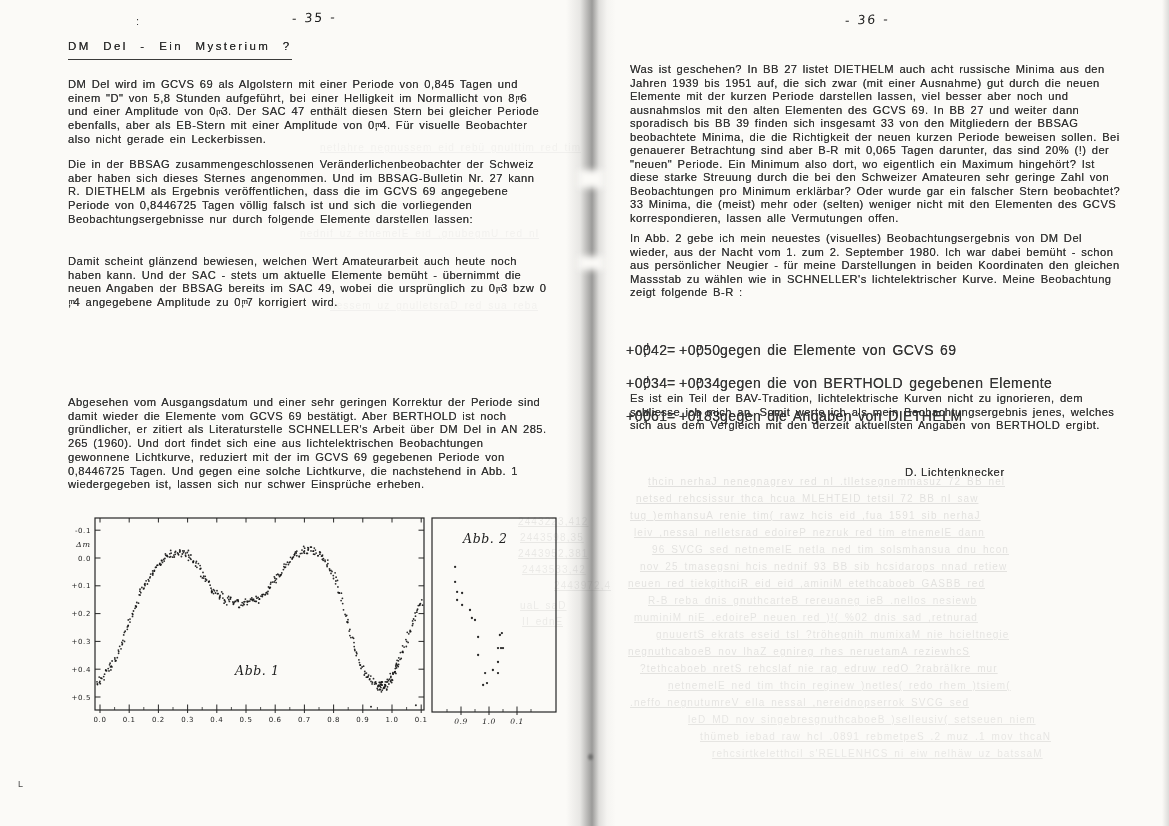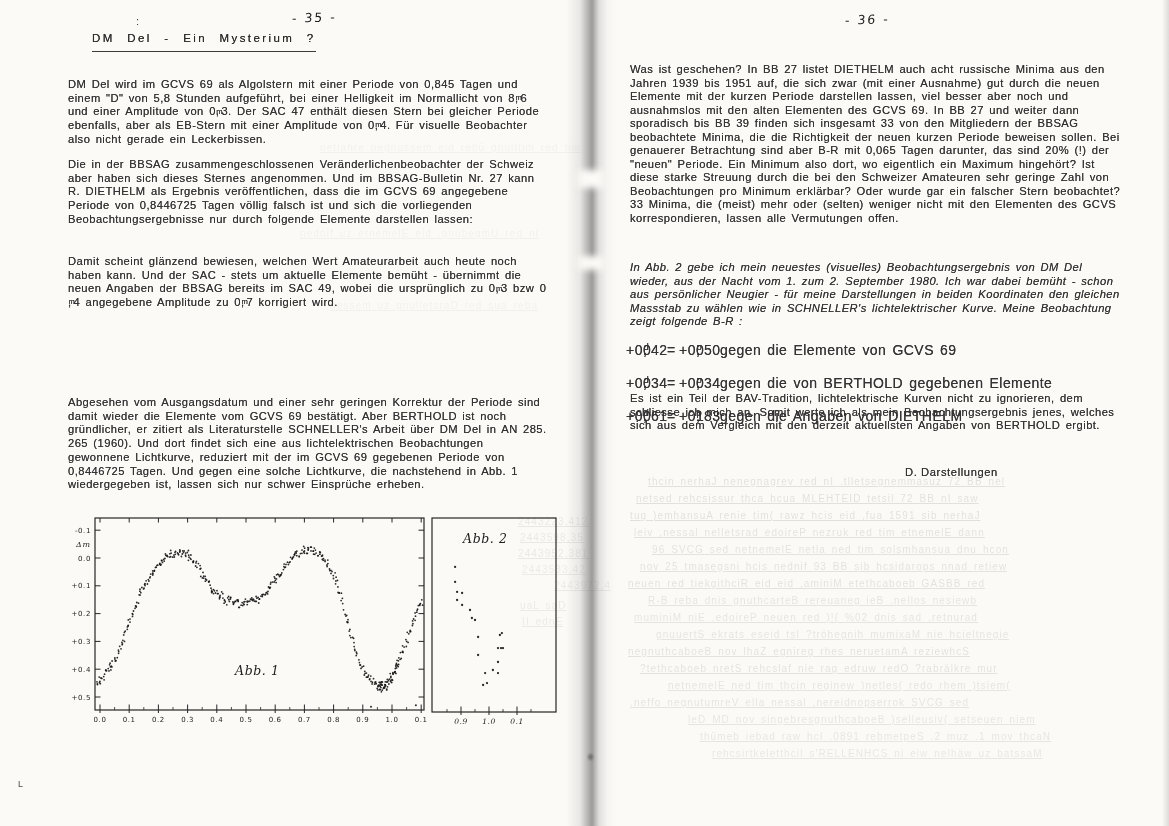--- a/index.html
+++ b/index.html
@@ -11,23 +11,23 @@
       rgba(75,75,75,0.42) 45%,rgba(60,60,60,0.5) 52%,rgba(110,110,110,0.2) 66%,
       rgba(150,150,150,0.06) 82%,rgba(150,150,150,0) 100%);}
   .gutter-break{position:absolute;background:#fbfaf7;filter:blur(3px);}
   .gutter-dot{position:absolute;left:588px;top:754px;width:5px;height:6px;border-radius:50%;
     background:rgba(40,40,40,0.4);filter:blur(1px);}
   .edge-right{position:absolute;right:0;top:0;width:7px;height:826px;
     background:linear-gradient(90deg,rgba(120,120,120,0) 0%,rgba(110,110,110,0.22) 100%);}
   
   .pgnum{position:absolute;font-family:"DejaVu Sans",sans-serif;font-size:12.5px;
     letter-spacing:2px;color:#1f1f1f;transform:rotate(-2deg) skewX(-6deg);}
-  .doc-title{position:absolute;left:68px;top:32px;font-size:11.5px;letter-spacing:2.4px;
+  .doc-title{position:absolute;left:68px;top:40px;font-size:11.5px;letter-spacing:2.4px;
     word-spacing:7px;color:#2c2c2c;padding-bottom:7px;border-bottom:1.3px solid #3a3a3a;
-    text-shadow:0 0 .35px rgba(40,40,40,.9);margin-left:24px;}
+    text-shadow:0 0 .35px rgba(40,40,40,.9);}
   .para{position:absolute;font-size:11.2px;line-height:13.7px;letter-spacing:.45px;
     word-spacing:1.8px;color:#343434;text-shadow:0 0 .3px rgba(45,45,45,.85);}
   .col-l{left:68px;width:482px;}
   .col-r{left:630px;width:492px;}
   .col-r.para{line-height:13.5px;}
   .equation{position:absolute;left:68px;width:482px;padding-left:104px;font-size:11.2px;
     letter-spacing:1px;word-spacing:3px;color:#303030;text-shadow:0 0 .3px rgba(45,45,45,.85);}
   .br-rows{position:absolute;left:626px;top:330px;width:496px;}
   .br-row{position:relative;height:21.2px;font-size:14px;color:#343434;
     letter-spacing:.45px;word-spacing:1.8px;text-shadow:0 0 .3px rgba(45,45,45,.85);margin-top:12px;}
@@ -724,21 +724,21 @@
           <circle cx="428.0" cy="168.1" r="1.15"></circle>
           <circle cx="417.0" cy="178.1" r="1.15"></circle>
           <circle cx="413.1" cy="180.0" r="1.15"></circle>
         </g>
       </svg>
   </div>
 
   <div class="pgnum" style="left:845px;top:12px;">- 36 -</div>
 
   <div class="para col-r" style="top:63px;">Was ist geschehen? In BB 27 listet DIETHELM auch acht russische Minima aus den Jahren 1939 bis 1951 auf, die sich zwar (mit einer Ausnahme) gut durch die neuen Elemente mit der kurzen Periode darstellen lassen, viel besser aber noch und ausnahmslos mit den alten Elementen des GCVS 69. In BB 27 und weiter dann sporadisch bis BB 39 finden sich insgesamt 33 von den Mitgliedern der BBSAG beobachtete Minima, die die Richtigkeit der neuen kurzen Periode beweisen sollen.  Bei genauerer Betrachtung sind aber B-R mit 0,065 Tagen darunter, das sind 20% (!) der "neuen" Periode.  Ein Minimum also dort, wo eigentlich ein Maximum hingehört? Ist diese starke Streuung durch die bei den Schweizer Amateuren sehr geringe Zahl von Beobachtungen pro Minimum erklärbar? Oder wurde gar ein falscher Stern beobachtet? 33 Minima, die (meist) mehr oder (selten) weniger nicht mit den Elementen des GCVS korrespondieren, lassen alle Vermutungen offen.</div>
-  <div class="para col-r" style="top:261px;font-style:italic;">In Abb. 2 gebe ich mein neuestes (visuelles) Beobachtungsergebnis von DM Del wieder, aus der Nacht vom 1. zum 2. September 1980.  Ich war dabei bemüht - schon aus persönlicher Neugier - für meine Darstellungen in beiden Koordinaten den gleichen Massstab zu wählen wie in SCHNELLER's lichtelektrischer Kurve.  Meine Beobachtung zeigt folgende B-R :</div>
+  <div class="para col-r" style="top:232px;">In Abb. 2 gebe ich mein neuestes (visuelles) Beobachtungsergebnis von DM Del wieder, aus der Nacht vom 1. zum 2. September 1980.  Ich war dabei bemüht - schon aus persönlicher Neugier - für meine Darstellungen in beiden Koordinaten den gleichen Massstab zu wählen wie in SCHNELLER's lichtelektrischer Kurve.  Meine Beobachtung zeigt folgende B-R :</div>
 
   <div class="br-rows">
     <div class="br-row">
       <span class="br-d">+0<span class="ssc">,<span class="l">d</span></span>042</span>
       <span class="br-eqs">=</span>
       <span class="br-p">+0<span class="ssc">,<span class="l">p</span></span>050</span>
       <span class="br-label">gegen die Elemente von GCVS 69</span>
     </div>
     <div class="br-row">
       <span class="br-d">+0<span class="ssc">,<span class="l">d</span></span>034</span>
@@ -748,15 +748,15 @@
     </div>
     <div class="br-row">
       <span class="br-d">+0<span class="ssc">,<span class="l">d</span></span>061</span>
       <span class="br-eqs">=</span>
       <span class="br-p">+0<span class="ssc">,<span class="l">p</span></span>183</span>
       <span class="br-label">gegen die Angaben von DIETHELM</span>
     </div>
   </div>
 
   <div class="para col-r" style="top:392px;">Es ist ein Teil der BAV-Tradition, lichtelektrische Kurven nicht zu ignorieren, dem schliesse ich mich an.  Somit werte ich als mein Beobachtungsergebnis jenes, welches sich aus dem Vergleich mit den derzeit aktuellsten Angaben von BERTHOLD ergibt.</div>
-  <div class="signature">D. Darstellungen</div>
+  <div class="signature">D. Lichtenknecker</div>
 
 </div>
 
 </body></html>

